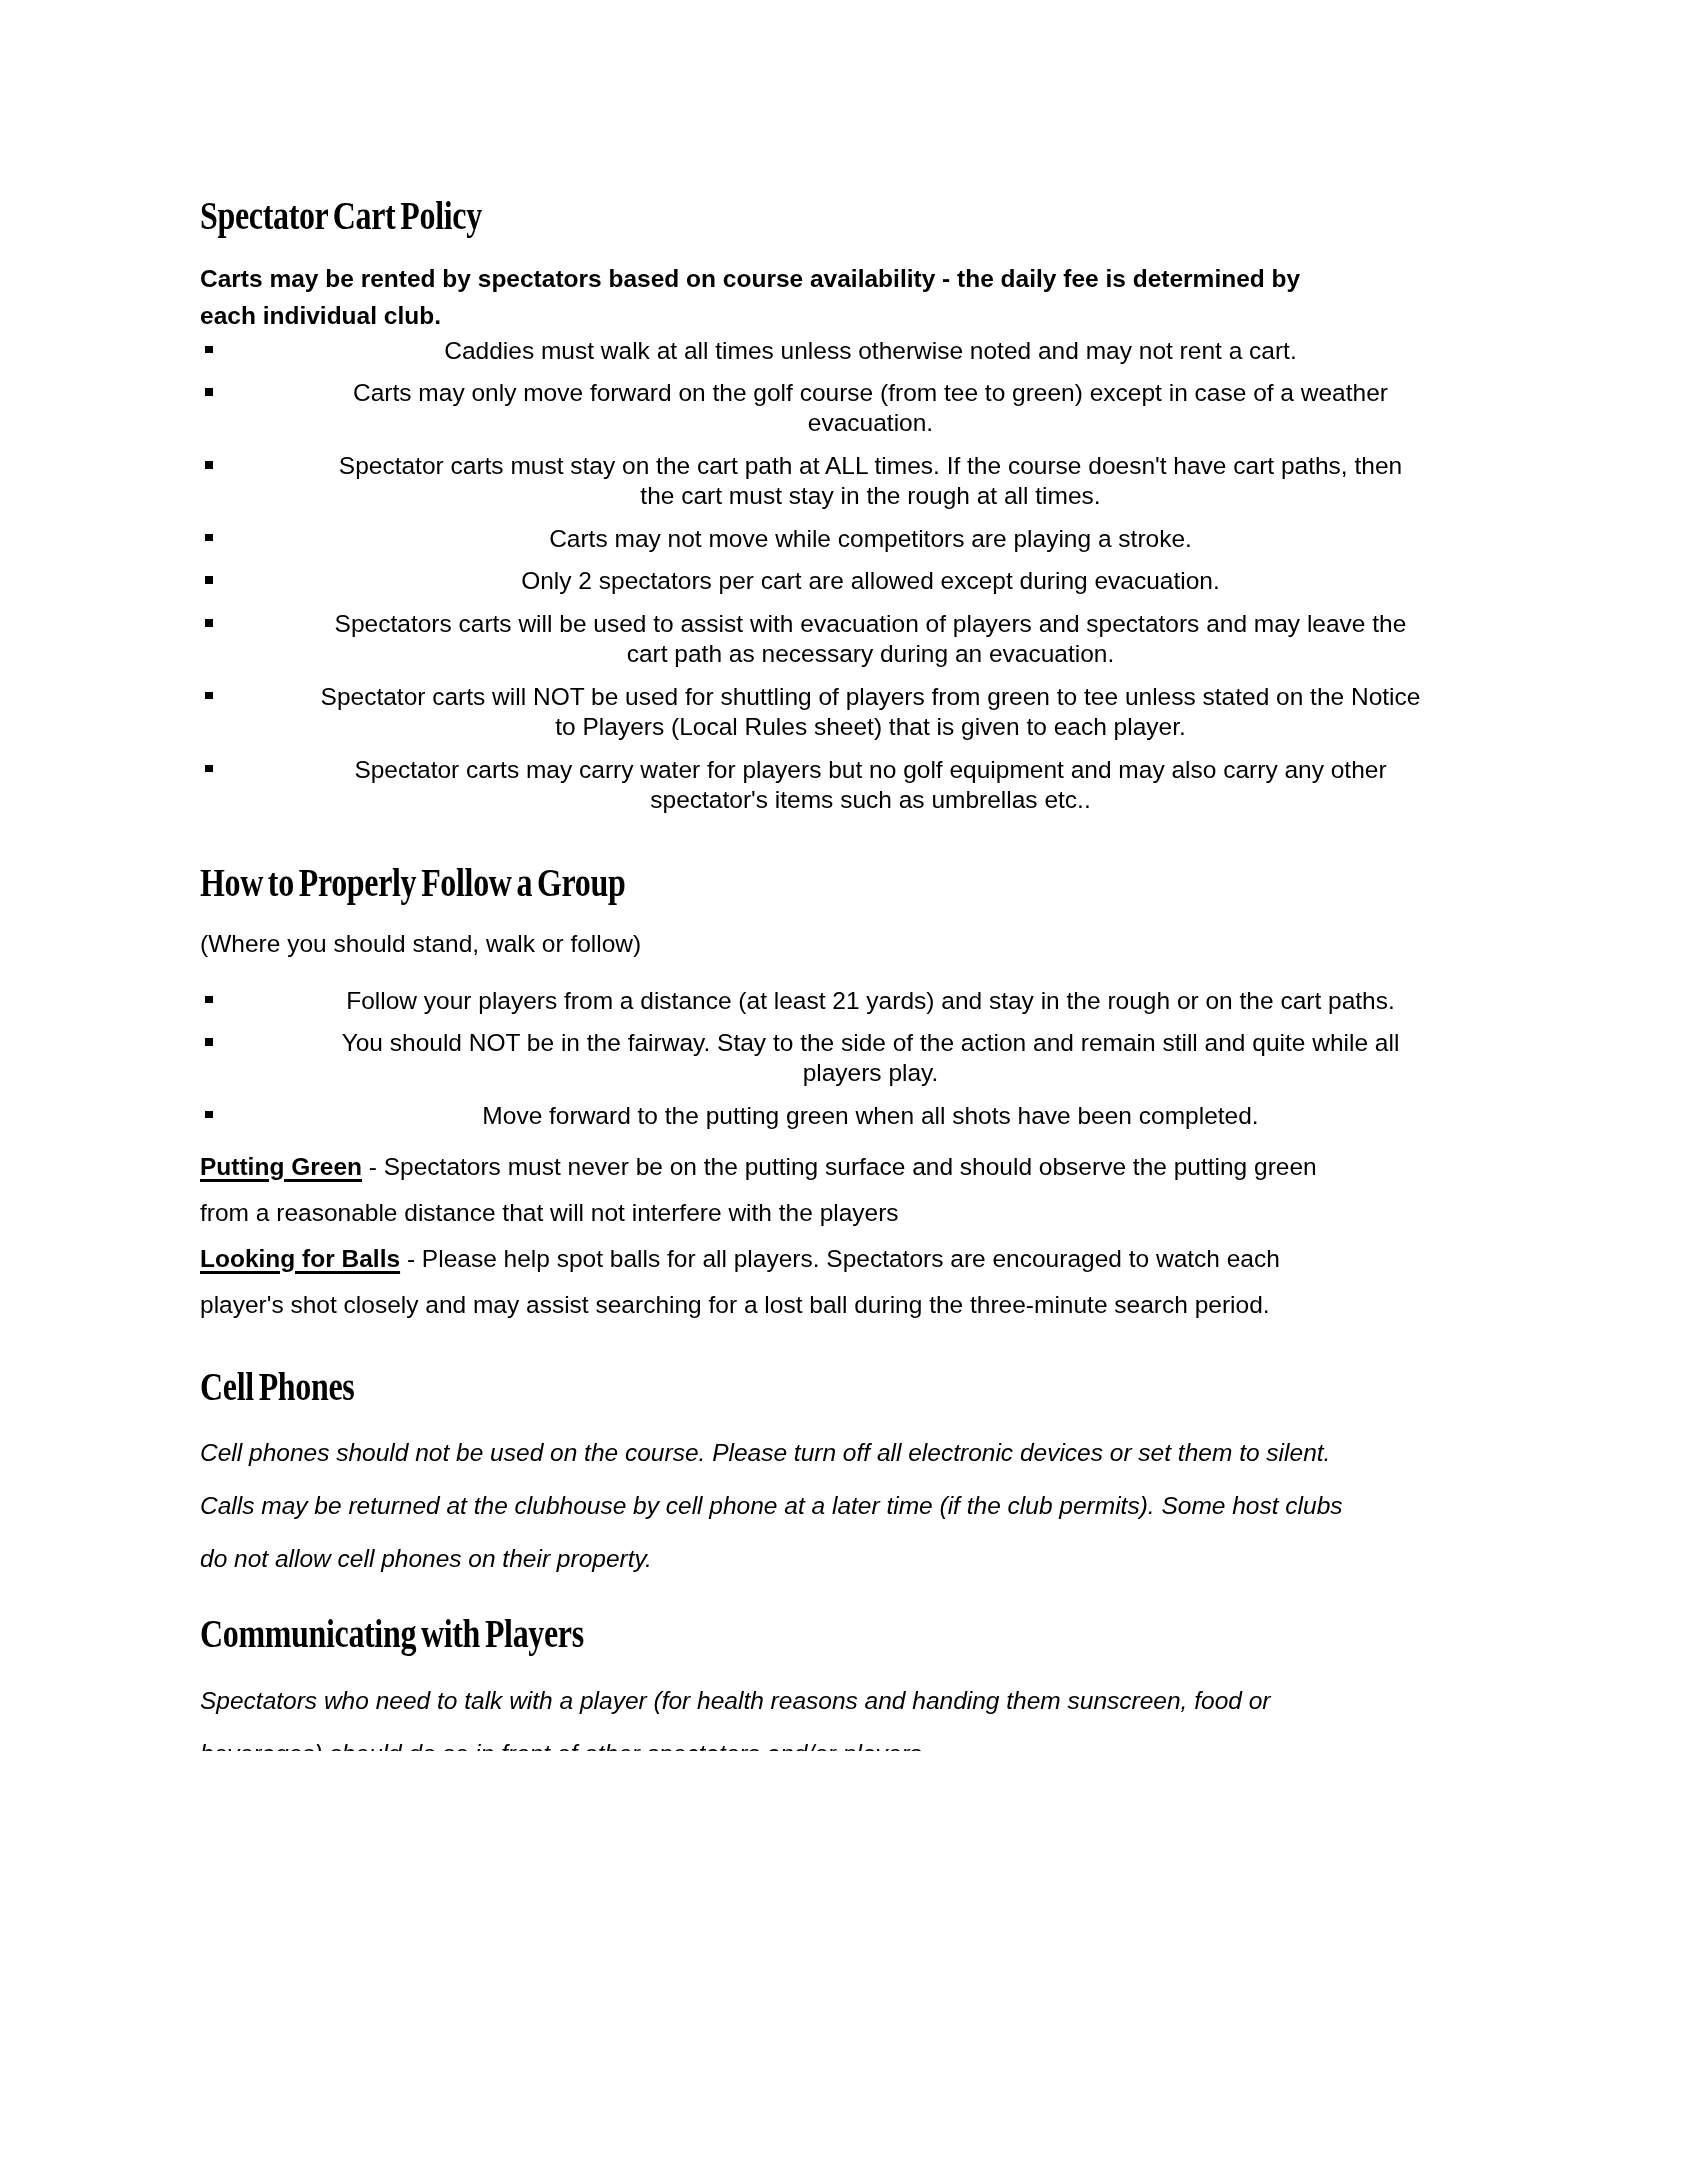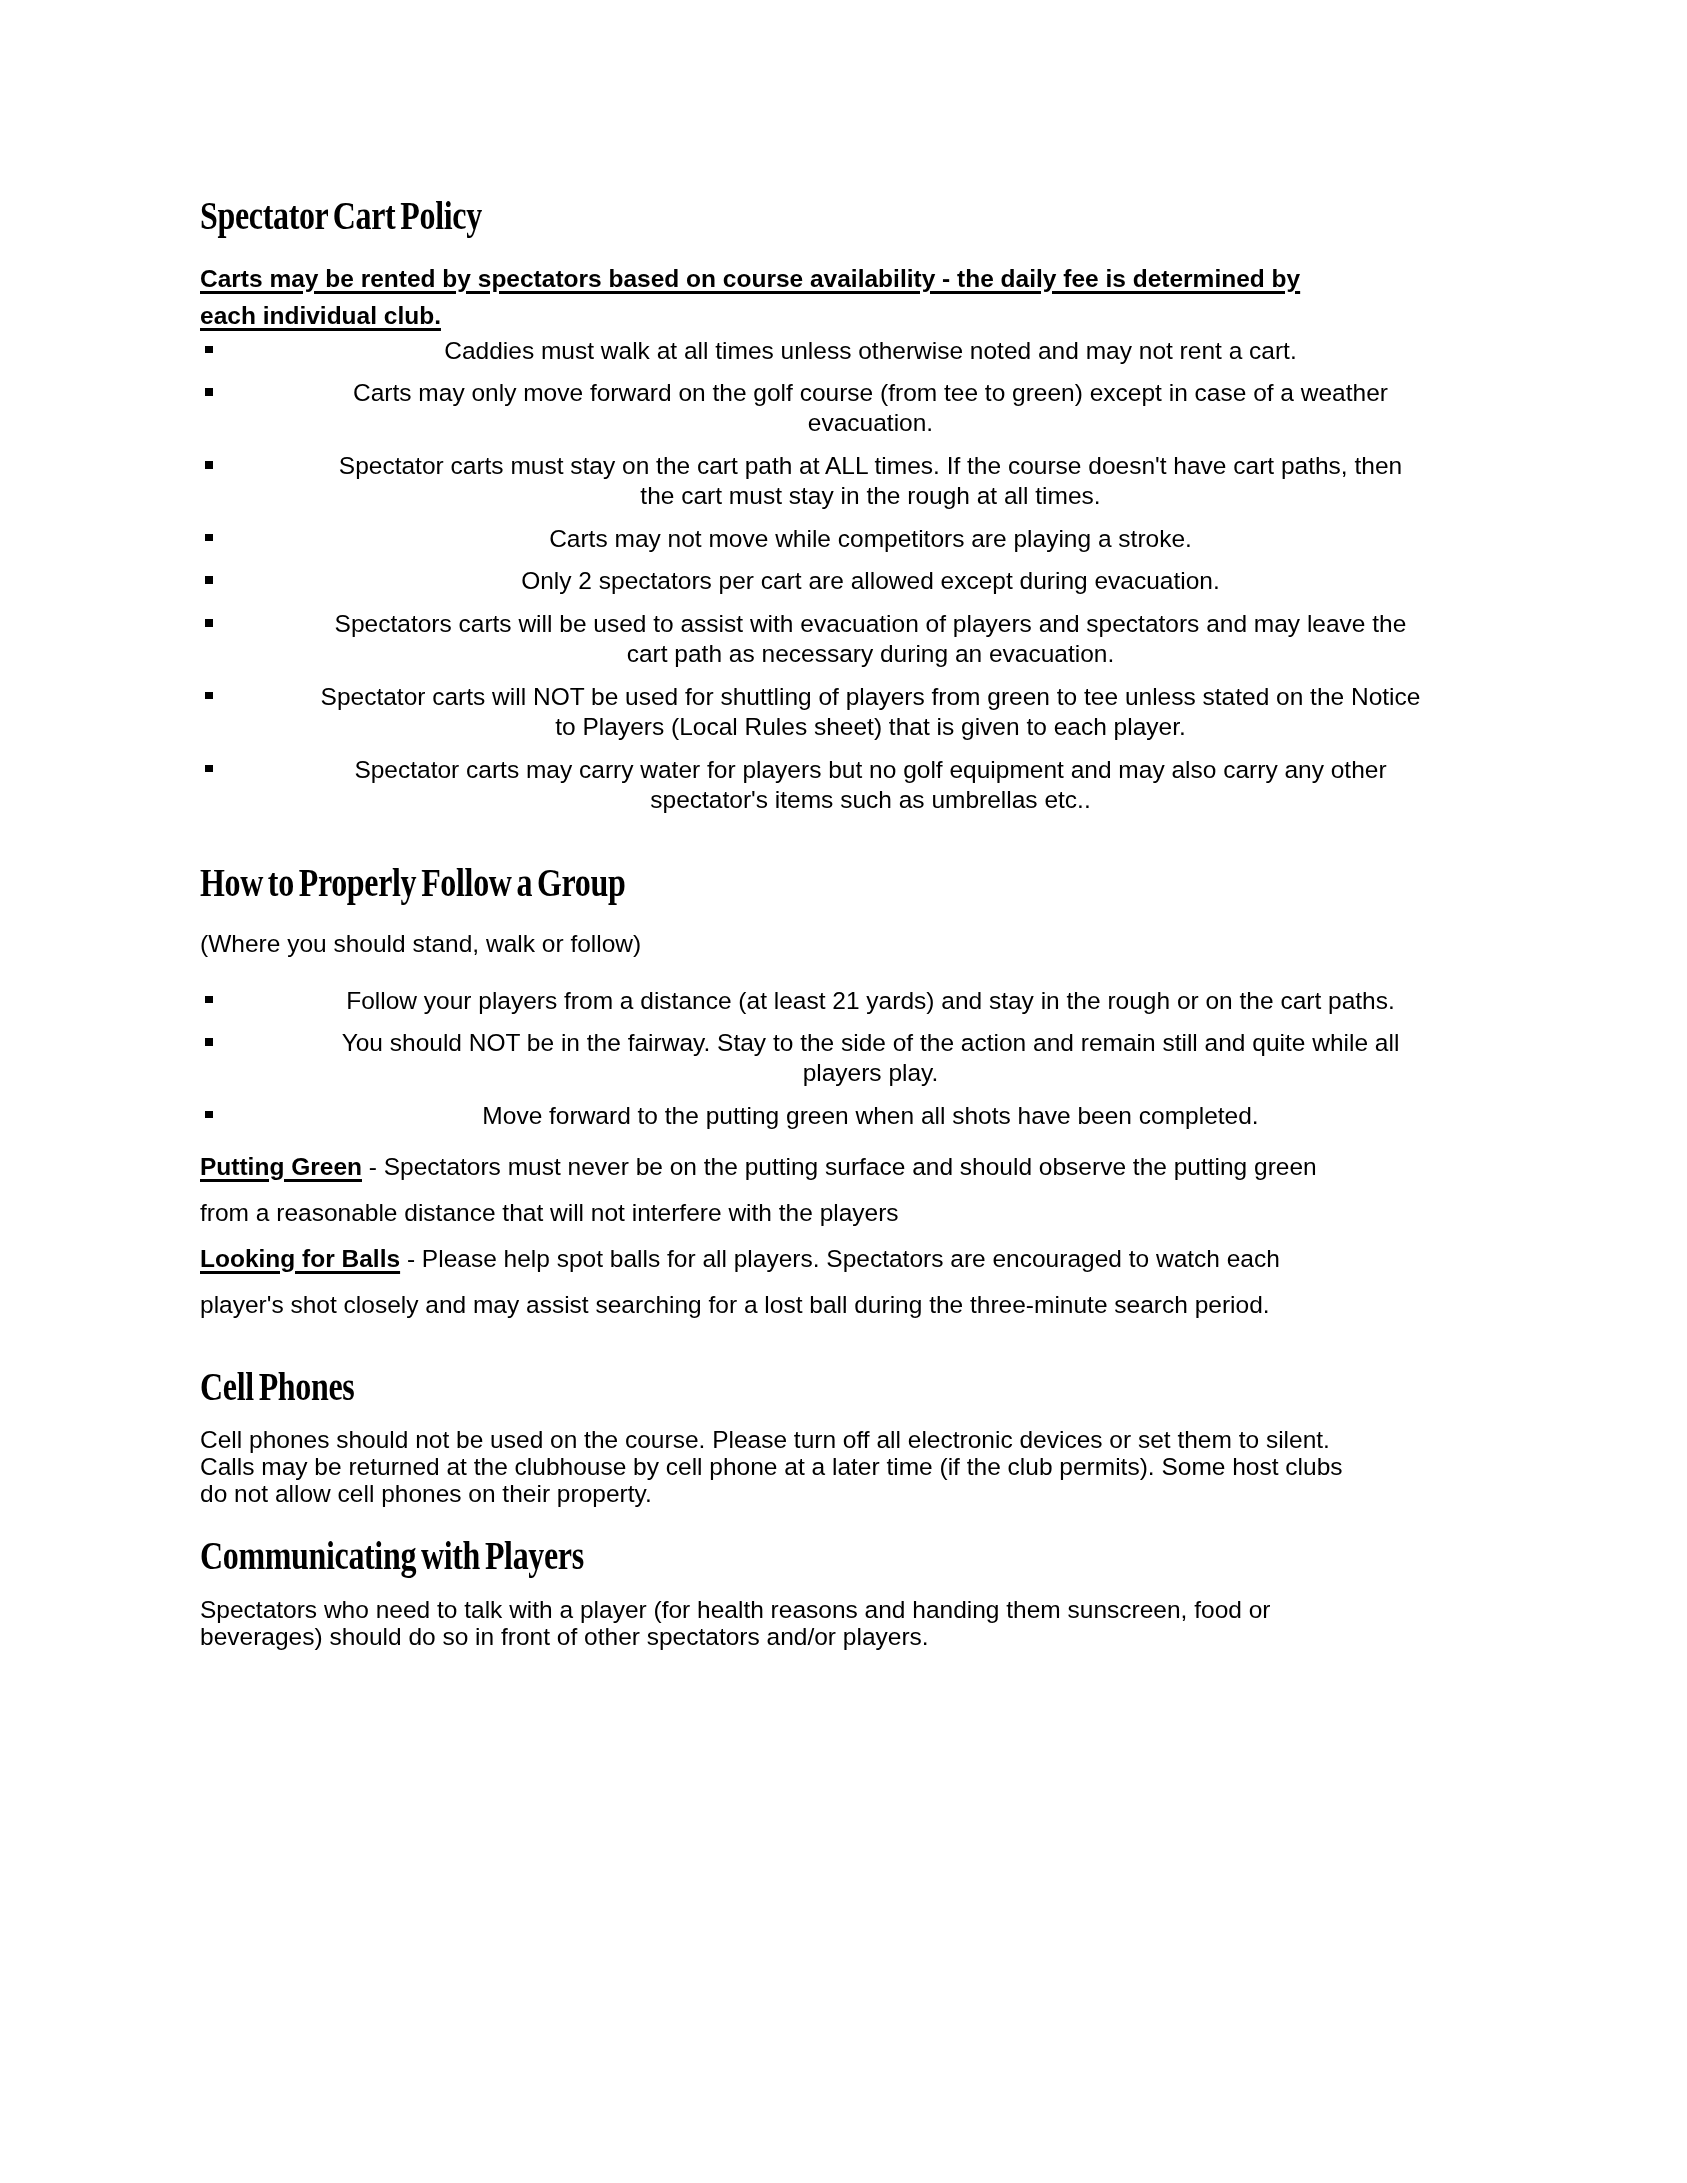--- a/index.html
+++ b/index.html
@@ -30,21 +30,20 @@
     transform-origin: 0 50%;
   }
   .para {
     font-size: 24.5px;
     line-height: 35px;
     white-space: pre-line;
   }
   .para-note {
     font-weight: bold;
     line-height: 37px;
-    text-decoration: underline;
     text-decoration-thickness: 3.4px;
     text-underline-offset: 4.2px;
   }
   .bullets {
     list-style: none;
     margin: 0;
     padding: 0;
   }
   .bullets li {
     position: relative;
@@ -70,22 +69,23 @@
     white-space: pre-line;
   }
   .note-lead {
     font-weight: bold;
     text-decoration: underline;
     text-decoration-thickness: 3.4px;
     text-underline-offset: 4.2px;
   }
   .body-para {
     font-size: 24.5px;
-    line-height: 27px;
+    line-height: 53px;
     white-space: pre-line;
+    font-style: italic;
   }
   h1, h2, p, ul { margin: 0; }
 </style>
 </head>
 <body>
 
 <div class="page">
 
   <h1 class="doc-heading" style="margin:0 0 22px 0">Spectator Cart Policy</h1>
 

